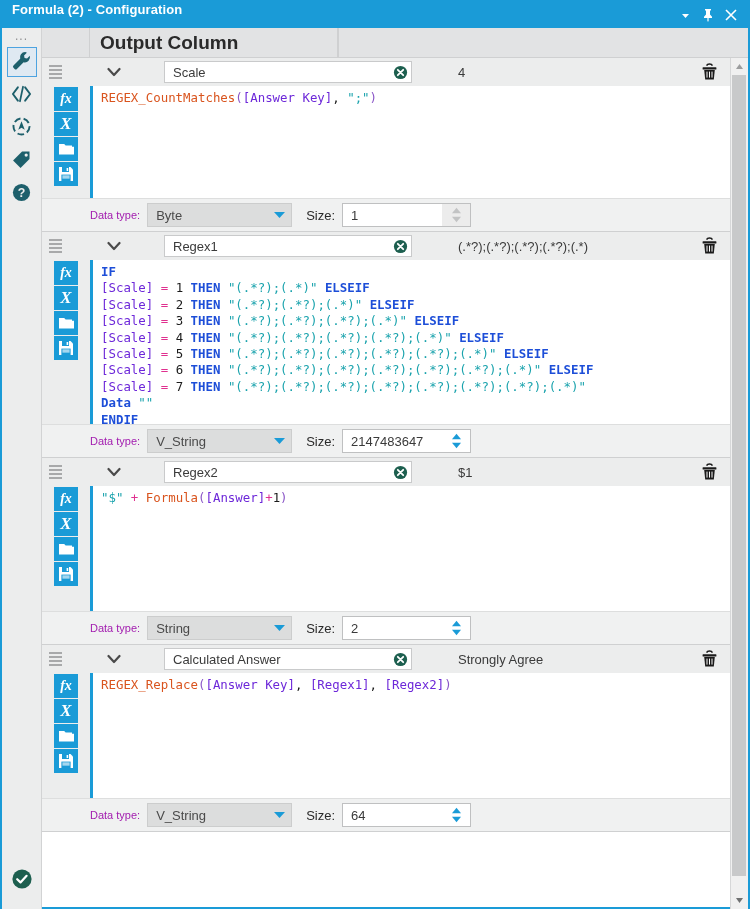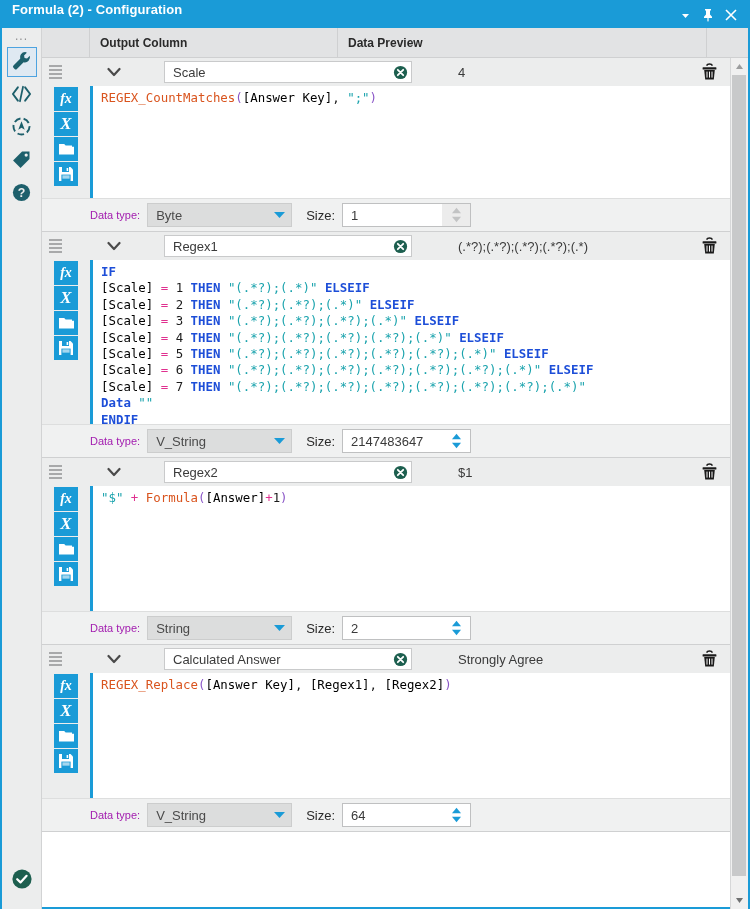--- a/index.html
+++ b/index.html
@@ -31,21 +31,21 @@
   .rail .ric{width:30px;height:30px;margin-top:3px;display:flex;align-items:center;
              justify-content:center;color:#1d4a4f;box-sizing:border-box;}
   .rail .ric.sel{border:1px solid #4da3e0;background:#dfe9f2;}
   .rail .bottom-check{position:absolute;bottom:16px;left:50%;transform:translateX(-50%);}
 
   
   .content{flex:1;display:flex;flex-direction:column;min-width:0;position:relative;}
 
   
   .colhead{height:30px;display:flex;background:#e2e3e4;border-bottom:1px solid #cfd0d1;
-           font-weight:bold;font-size:12px;color:#2a2a2a;box-sizing:border-box;}
+           font-weight:bold;font-size:19px;color:#2a2a2a;box-sizing:border-box;}
   .colhead .h-gut{width:48px;border-right:1px solid #cfd0d1;background:#e2e3e4;box-sizing:border-box;}
   .colhead .h-out{width:248px;display:flex;align-items:center;padding-left:10px;
                   border-right:1px solid #cfd0d1;box-sizing:border-box;}
   .colhead .h-prev{flex:1;display:flex;align-items:center;padding-left:10px;box-sizing:border-box;}
   .colhead .h-del{width:42px;border-left:1px solid #cfd0d1;box-sizing:border-box;}
 
   
   .scrollwrap{flex:1;display:flex;min-height:0;}
   .blocks{flex:1;min-width:0;display:flex;flex-direction:column;}
 
@@ -69,21 +69,21 @@
          padding-top:1px;box-sizing:border-box;flex:0 0 48px;}
   .fbtn{width:24px;height:24px;background:#1a9bd7;display:flex;align-items:center;
         justify-content:center;margin-bottom:1px;color:#fff;}
   .fbtn.fx{font-style:italic;font-weight:bold;font-family:"Liberation Serif",serif;font-size:14px;}
   .fbtn.xv{font-style:italic;font-weight:bold;font-family:"Liberation Serif",serif;font-size:17px;}
   .ftext{flex:1;padding:4px 0 2px 8px;border-left:3px solid #1a9bd7;
          font-family:"DejaVu Sans Mono", monospace;font-size:12.4px;line-height:16.4px;
          white-space:pre;overflow:hidden;box-sizing:border-box;}
 
   
-  .fn{color:#d9541e;} .kw{color:#1d4ed8;font-weight:bold;} .fld{color:#000000;}
+  .fn{color:#d9541e;} .kw{color:#1d4ed8;font-weight:bold;} .fld{color:#6d28d9;}
   .str{color:#1aa3ad;} .op{color:#e0308f;} .par{color:#8a55c7;}
   .num{color:#1b1b1b;}
 
   
   .dtrow{height:33px;display:flex;align-items:center;background:#f0f1f1;
          border-top:1px solid #dddede;padding-left:48px;box-sizing:border-box;}
   .dtlabel{font-size:11px;color:#a21caf;margin-right:7px;}
   .dtsel{width:145px;height:24px;background:#dcdddd;border:1px solid #cccdcd;
          display:flex;align-items:center;box-sizing:border-box;}
   .dtsel .v{flex:1;padding-left:8px;font-size:13px;color:#4a4a4a;}
@@ -188,21 +188,20 @@
           </svg>
         </span>
       </div>
     </div>
 
     <div class="content">
 
       <div class="colhead">
         <div class="h-gut"></div>
         <div class="h-out">Output Column</div>
-        <div class="h-prev">Data Preview</div>
         <div class="h-del"></div>
       </div>
 
       <div class="scrollwrap">
         <div class="blocks" id="blocks">
             <div class="block">
               <div class="brow">
                 <div class="grip">
                   <i></i>
                   <i></i>

